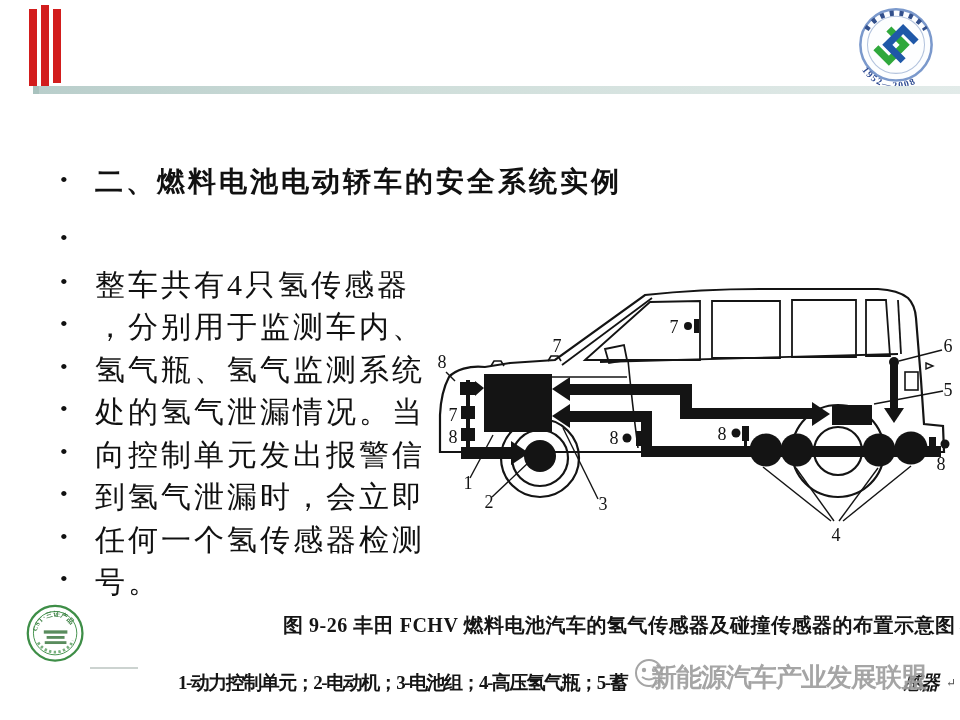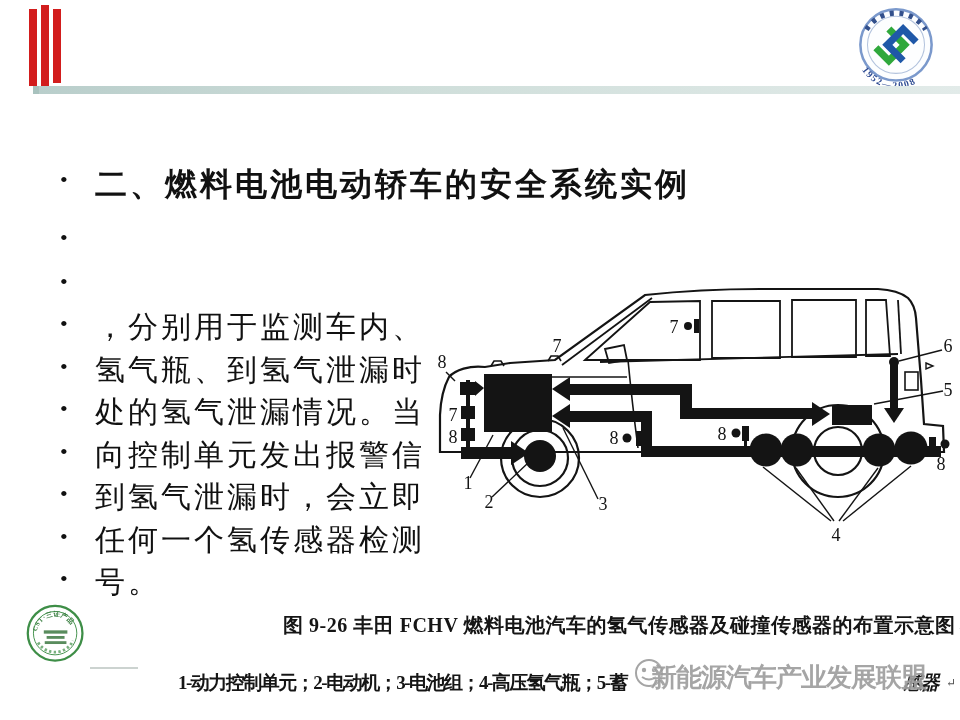--- a/index.html
+++ b/index.html
@@ -13,21 +13,21 @@
   
   .divider{position:absolute;left:33px;top:86px;width:927px;height:8px;
            background:linear-gradient(to right,#b9cecb,#cfdeda 40%,#e2ebe9);
            border-left:6px solid #a8c2be;}
   
   .logo{position:absolute;left:840px;top:-4px;width:112px;height:112px;}
   
   .line{position:absolute;left:60px;display:flex;align-items:flex-start;white-space:nowrap;}
   .line .bullet{width:35px;font-size:22px;line-height:1.3;color:#111;}
   .line .txt{font-size:30px;letter-spacing:3px;line-height:1.15;color:#111;}
-  .line.title .txt{font-weight:700;font-size:32px;}
+  .line.title .txt{font-weight:700;font-size:28px;}
   
   .diagram{position:absolute;left:425px;top:282px;width:535px;height:263px;}
   .diagram text{font-family:"Liberation Serif","DejaVu Serif",serif;font-size:18px;fill:#141414;}
   
   .caption{position:absolute;left:283px;top:612px;font-size:20px;font-weight:700;
            letter-spacing:0.5px;white-space:nowrap;color:#151515;}
   .caption .ret{font-size:13px;color:#666;margin-left:2px;}
   
   .legend{position:absolute;top:670px;font-size:19px;font-weight:700;letter-spacing:-1.5px;
           white-space:nowrap;color:#151515;z-index:1;}
@@ -73,28 +73,29 @@
 
   <div class="line title" style="top:166px">
     <span class="bullet">•</span>
     <span class="txt">二、燃料电池电动轿车的安全系统实例</span>
   </div>
   <div class="line title" style="top:224px">
     <span class="bullet">•</span>
   </div>
   <div class="line" style="top:268px">
     <span class="bullet">•</span>
+    <span class="txt">整车共有4只氢传感器</span>
   </div>
   <div class="line" style="top:310px">
     <span class="bullet">•</span>
     <span class="txt">，分别用于监测车内、</span>
   </div>
   <div class="line" style="top:353px">
     <span class="bullet">•</span>
-    <span class="txt">氢气瓶、到氢气泄漏时</span>
+    <span class="txt">氢气瓶、氢气监测系统</span>
   </div>
   <div class="line" style="top:395px">
     <span class="bullet">•</span>
     <span class="txt">处的氢气泄漏情况。当</span>
   </div>
   <div class="line" style="top:438px">
     <span class="bullet">•</span>
     <span class="txt">向控制单元发出报警信</span>
   </div>
   <div class="line" style="top:480px">

